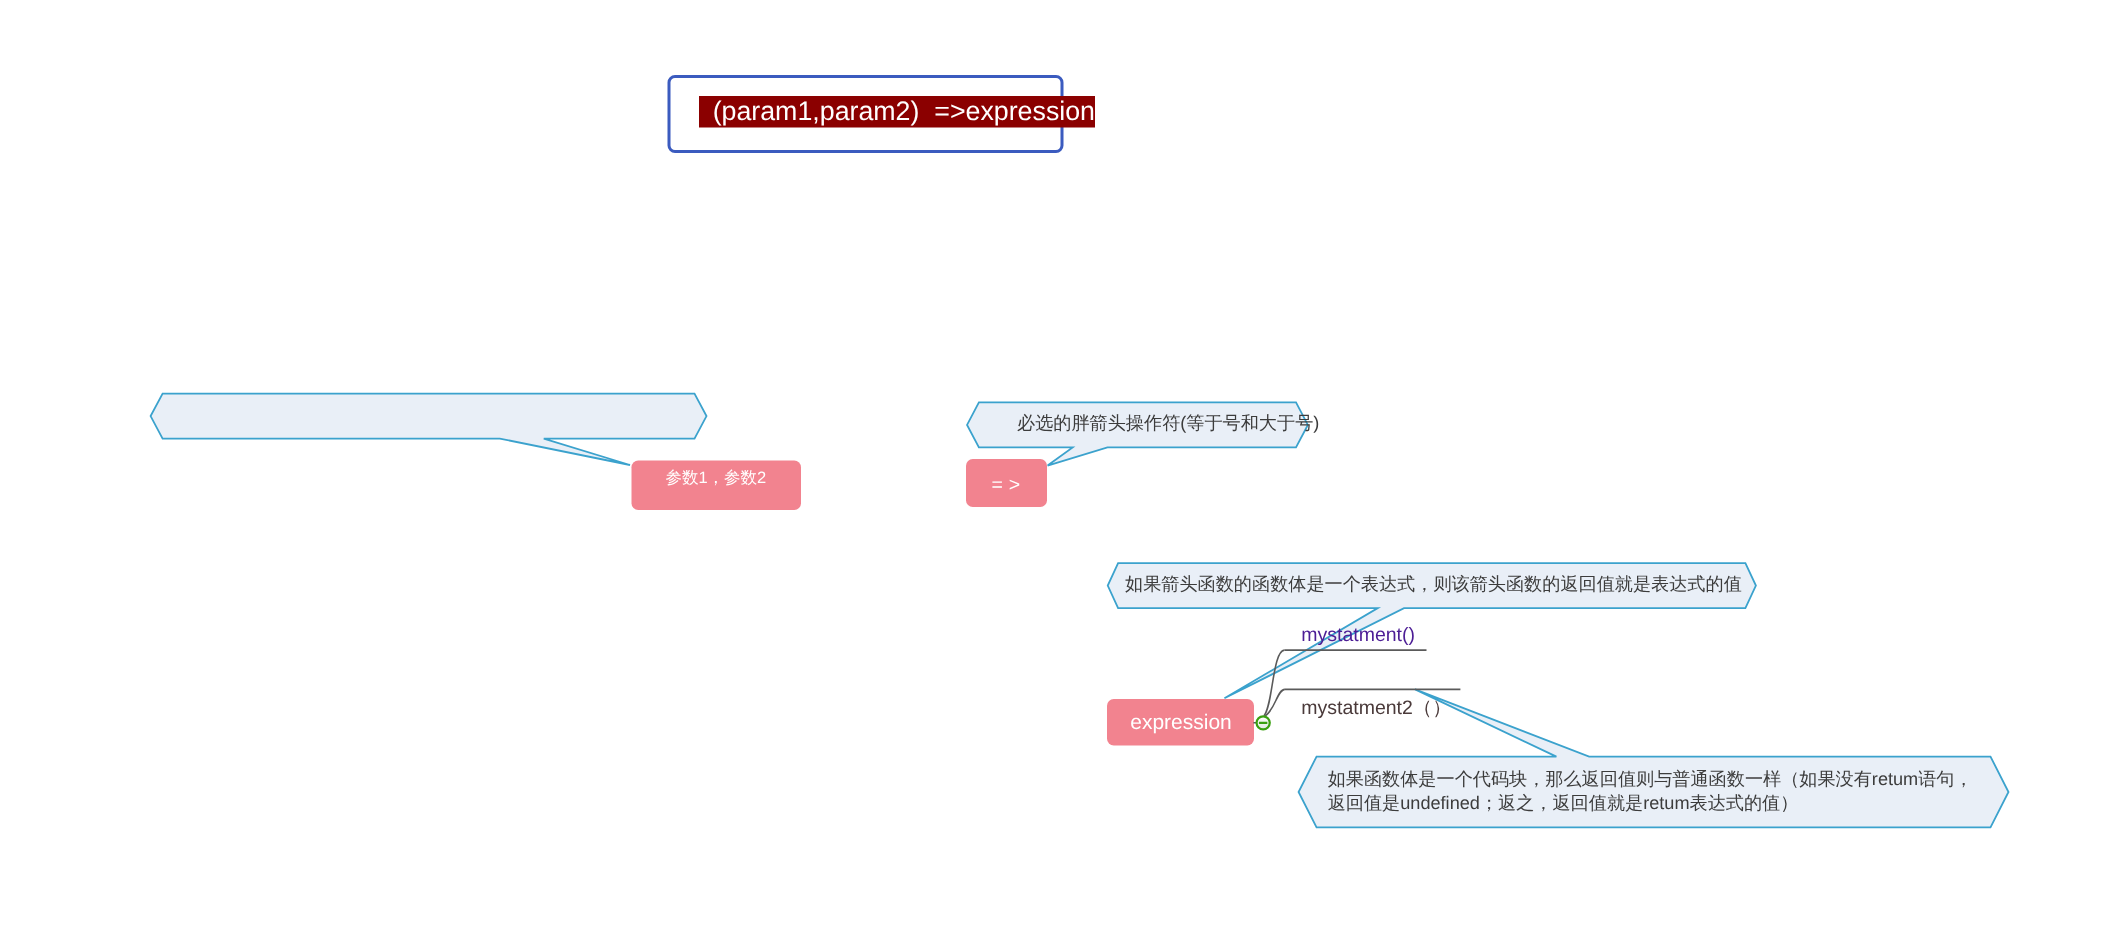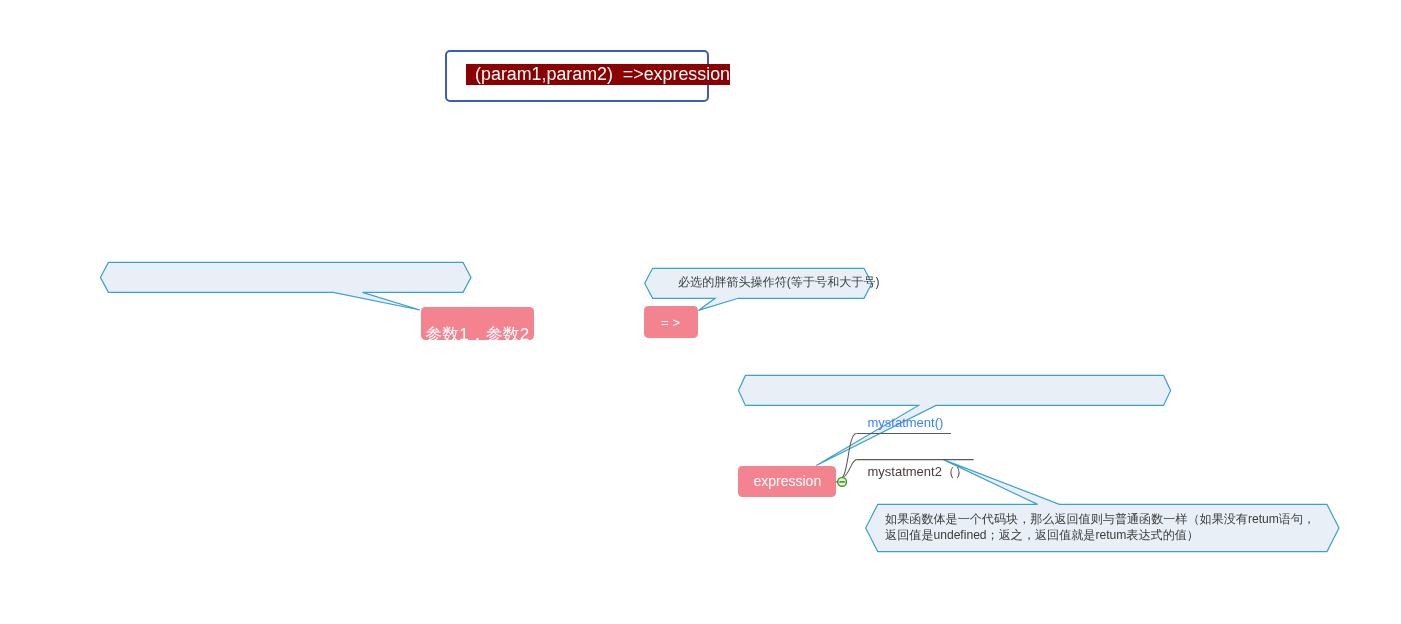--- a/index.html
+++ b/index.html
@@ -41,21 +41,21 @@
     </g>
   </svg>
 
   <div style="position:absolute;left:445px;top:49.5px;width:264px;height:52px;
               border:2.4px solid #3B5BBF;border-radius:5px;background:#fff;box-sizing:border-box;">
     <span style="position:absolute;left:19.1px;top:12.5px;background:#8B0000;color:#fff;
                  font-size:17.85px;line-height:21px;padding-left:9.0px;white-space:pre;">(param1,param2)  =&gt;expression</span>
   </div>
 
   <div class="pinkNode" style="left:420.5px;top:307px;width:113.5px;height:33px;">
-    <span style="top:20px;font-size:17px;line-height:16px;">参数1，参数2</span>
+    <span style="top:4px;font-size:11px;line-height:16px;">参数1，参数2</span>
   </div>
 
   <div class="pinkNode" style="left:644.4px;top:305.8px;width:53.8px;height:32.2px;">
     <span style="top:9px;font-size:13px;line-height:16px;letter-spacing:4px;text-indent:2.5px;">=&gt;</span>
   </div>
 
   <div class="pinkNode" style="left:738.3px;top:465.8px;width:98.1px;height:31.4px;">
     <span style="top:8.5px;font-size:14px;line-height:15px;">expression</span>
   </div>
 
@@ -64,22 +64,23 @@
       <linearGradient id="collapseFill" x1="0" y1="0" x2="0" y2="1">
         <stop offset="0%" stop-color="#ffffff"></stop>
         <stop offset="100%" stop-color="#dfe9df"></stop>
       </linearGradient>
     </defs>
     <line x1="1.6" y1="8.8" x2="4.6" y2="8.8" stroke="#5a5a5a" stroke-width="1.05"></line>
     <circle cx="8.1" cy="8.9" r="4.4" fill="url(#collapseFill)" stroke="#3aa011" stroke-width="1.5"></circle>
     <line x1="5.3" y1="8.9" x2="10.9" y2="8.9" stroke="#3aa011" stroke-width="1.6"></line>
   </svg>
 
-  <span class="txt" style="left:867.5px;top:415.2px;font-size:13px;line-height:15px;color:#3b82f6;">mystatment()</span>
+  <span class="txt" style="left:867.5px;top:415.2px;font-size:13px;line-height:15px;color:#4c1d95;">mystatment()</span>
   <span class="txt" style="left:867.5px;top:464px;font-size:13px;line-height:15px;color:#4a3a3a;">mystatment2（）</span>
 
   <span class="calloutTxt" style="left:678px;top:274.3px;">必选的胖箭头操作符(等于号和大于号)</span>
+  <span class="calloutTxt" style="left:750px;top:380.9px;">如果箭头函数的函数体是一个表达式，则该箭头函数的返回值就是表达式的值</span>
   <div style="position:absolute;left:885.1px;top:511px;font-size:12.1px;color:#3c3c3c;line-height:16.3px;">
       <div style="white-space:pre;">如果函数体是一个代码块，那么返回值则与普通函数一样（如果没有retum语句，</div>
       <div style="white-space:pre;">返回值是undefined；返之，返回值就是retum表达式的值）</div>
     </div>
 
 </div>
 
 </body></html>

